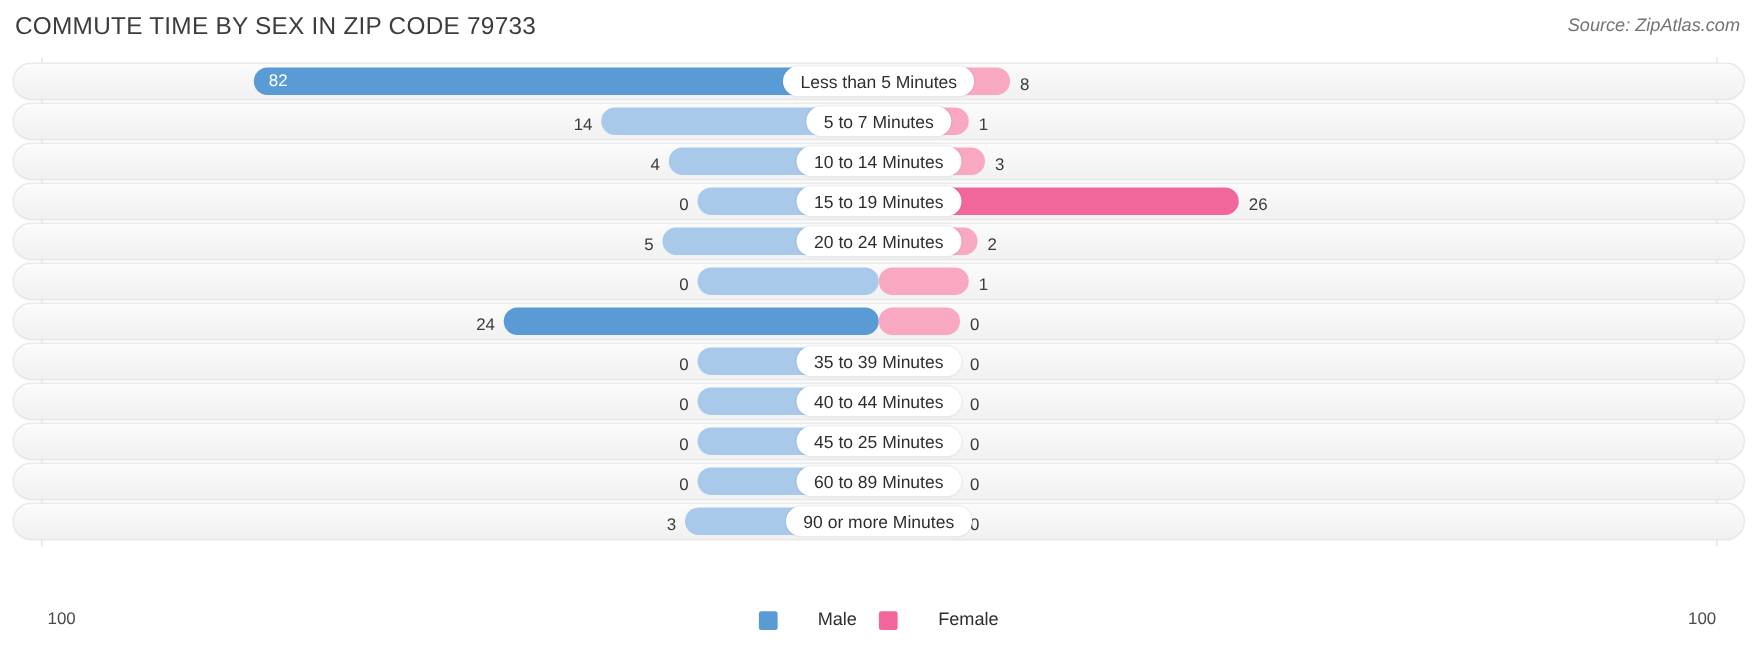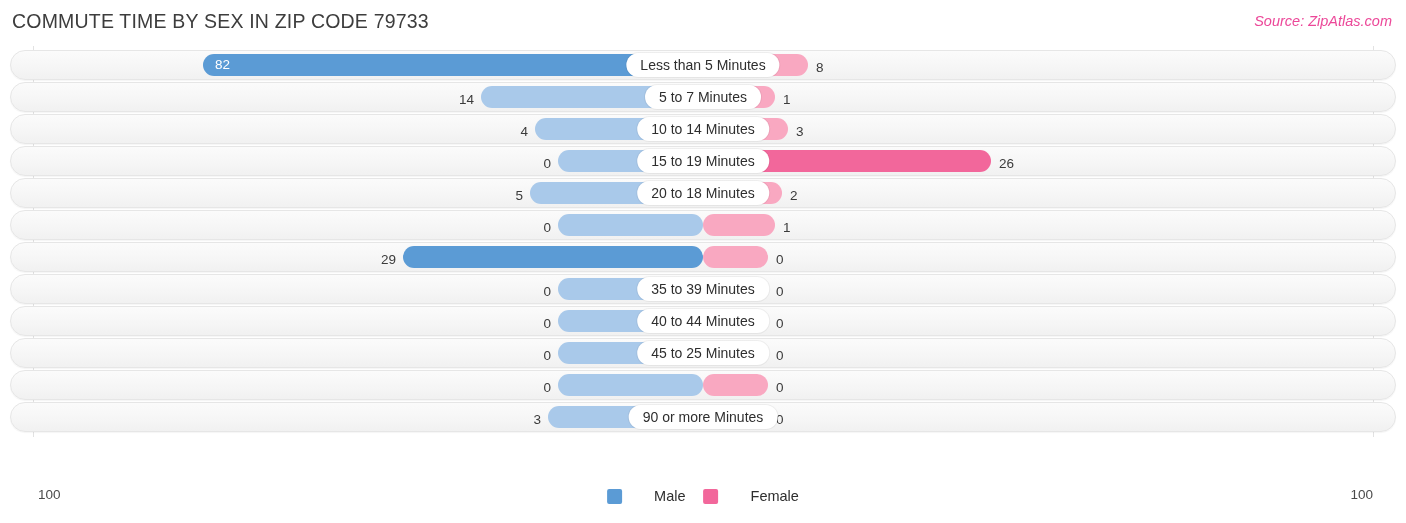--- a/index.html
+++ b/index.html
@@ -14,21 +14,21 @@
 
   
   .header{position:absolute;left:0;top:0;width:1406px;height:46px;}
   .title{
     position:absolute;left:12px;top:10px;
     font-size:19.5px;letter-spacing:.01em;color:#3d3d3d;
     white-space:nowrap;font-weight:400;
   }
   .source{
     position:absolute;right:14px;top:13px;
-    font-size:14.5px;font-style:italic;color:#ec4899;white-space:nowrap;
+    font-size:14.5px;font-style:italic;color:#737373;white-space:nowrap;
   }
 
   
   .plot{position:absolute;left:0;top:46px;width:1406px;height:437px;}
   .gridline{position:absolute;top:0;bottom:46px;width:1px;background:#e2e2e2;}
   .grid-left{left:33px;}
   .grid-right{left:1373px;}
 
   .rows{position:absolute;left:10px;top:4px;width:1386px;}
 
@@ -164,36 +164,36 @@
         </div>
         <div class="row">
           <div class="half half-left" style="width: 693px;">
             <div class="bar bar-left bar-male-weak" style="width: 173px;"></div>
             <div class="val-out val-out-left" style="right: 180px;">5</div>
           </div>
           <div class="half half-right" style="width: 693px;">
             <div class="bar bar-right bar-female-weak" style="width: 79px;"></div>
             <div class="val-out val-out-right" style="left: 87px;">2</div>
           </div>
-          <div class="center-pill">20 to 18 Minutes</div>
+          <div class="center-pill">20 to 24 Minutes</div>
         </div>
         <div class="row">
           <div class="half half-left" style="width: 693px;">
             <div class="bar bar-left bar-male-weak" style="width: 145px;"></div>
             <div class="val-out val-out-left" style="right: 152px;">0</div>
           </div>
           <div class="half half-right" style="width: 693px;">
             <div class="bar bar-right bar-female-weak" style="width: 72px;"></div>
             <div class="val-out val-out-right" style="left: 80px;">1</div>
           </div>
         </div>
         <div class="row">
           <div class="half half-left" style="width: 693px;">
             <div class="bar bar-left bar-male-strong" style="width: 300px;"></div>
-            <div class="val-out val-out-left" style="right: 307px;">29</div>
+            <div class="val-out val-out-left" style="right: 307px;">24</div>
           </div>
           <div class="half half-right" style="width: 693px;">
             <div class="bar bar-right bar-female-weak" style="width: 65px;"></div>
             <div class="val-out val-out-right" style="left: 73px;">0</div>
           </div>
         </div>
         <div class="row">
           <div class="half half-left" style="width: 693px;">
             <div class="bar bar-left bar-male-weak" style="width: 145px;"></div>
             <div class="val-out val-out-left" style="right: 152px;">0</div>
@@ -228,20 +228,21 @@
         </div>
         <div class="row">
           <div class="half half-left" style="width: 693px;">
             <div class="bar bar-left bar-male-weak" style="width: 145px;"></div>
             <div class="val-out val-out-left" style="right: 152px;">0</div>
           </div>
           <div class="half half-right" style="width: 693px;">
             <div class="bar bar-right bar-female-weak" style="width: 65px;"></div>
             <div class="val-out val-out-right" style="left: 73px;">0</div>
           </div>
+          <div class="center-pill">60 to 89 Minutes</div>
         </div>
         <div class="row">
           <div class="half half-left" style="width: 693px;">
             <div class="bar bar-left bar-male-weak" style="width: 155px;"></div>
             <div class="val-out val-out-left" style="right: 162px;">3</div>
           </div>
           <div class="half half-right" style="width: 693px;">
             <div class="bar bar-right bar-female-weak" style="width: 65px;"></div>
             <div class="val-out val-out-right" style="left: 73px;">0</div>
           </div>

